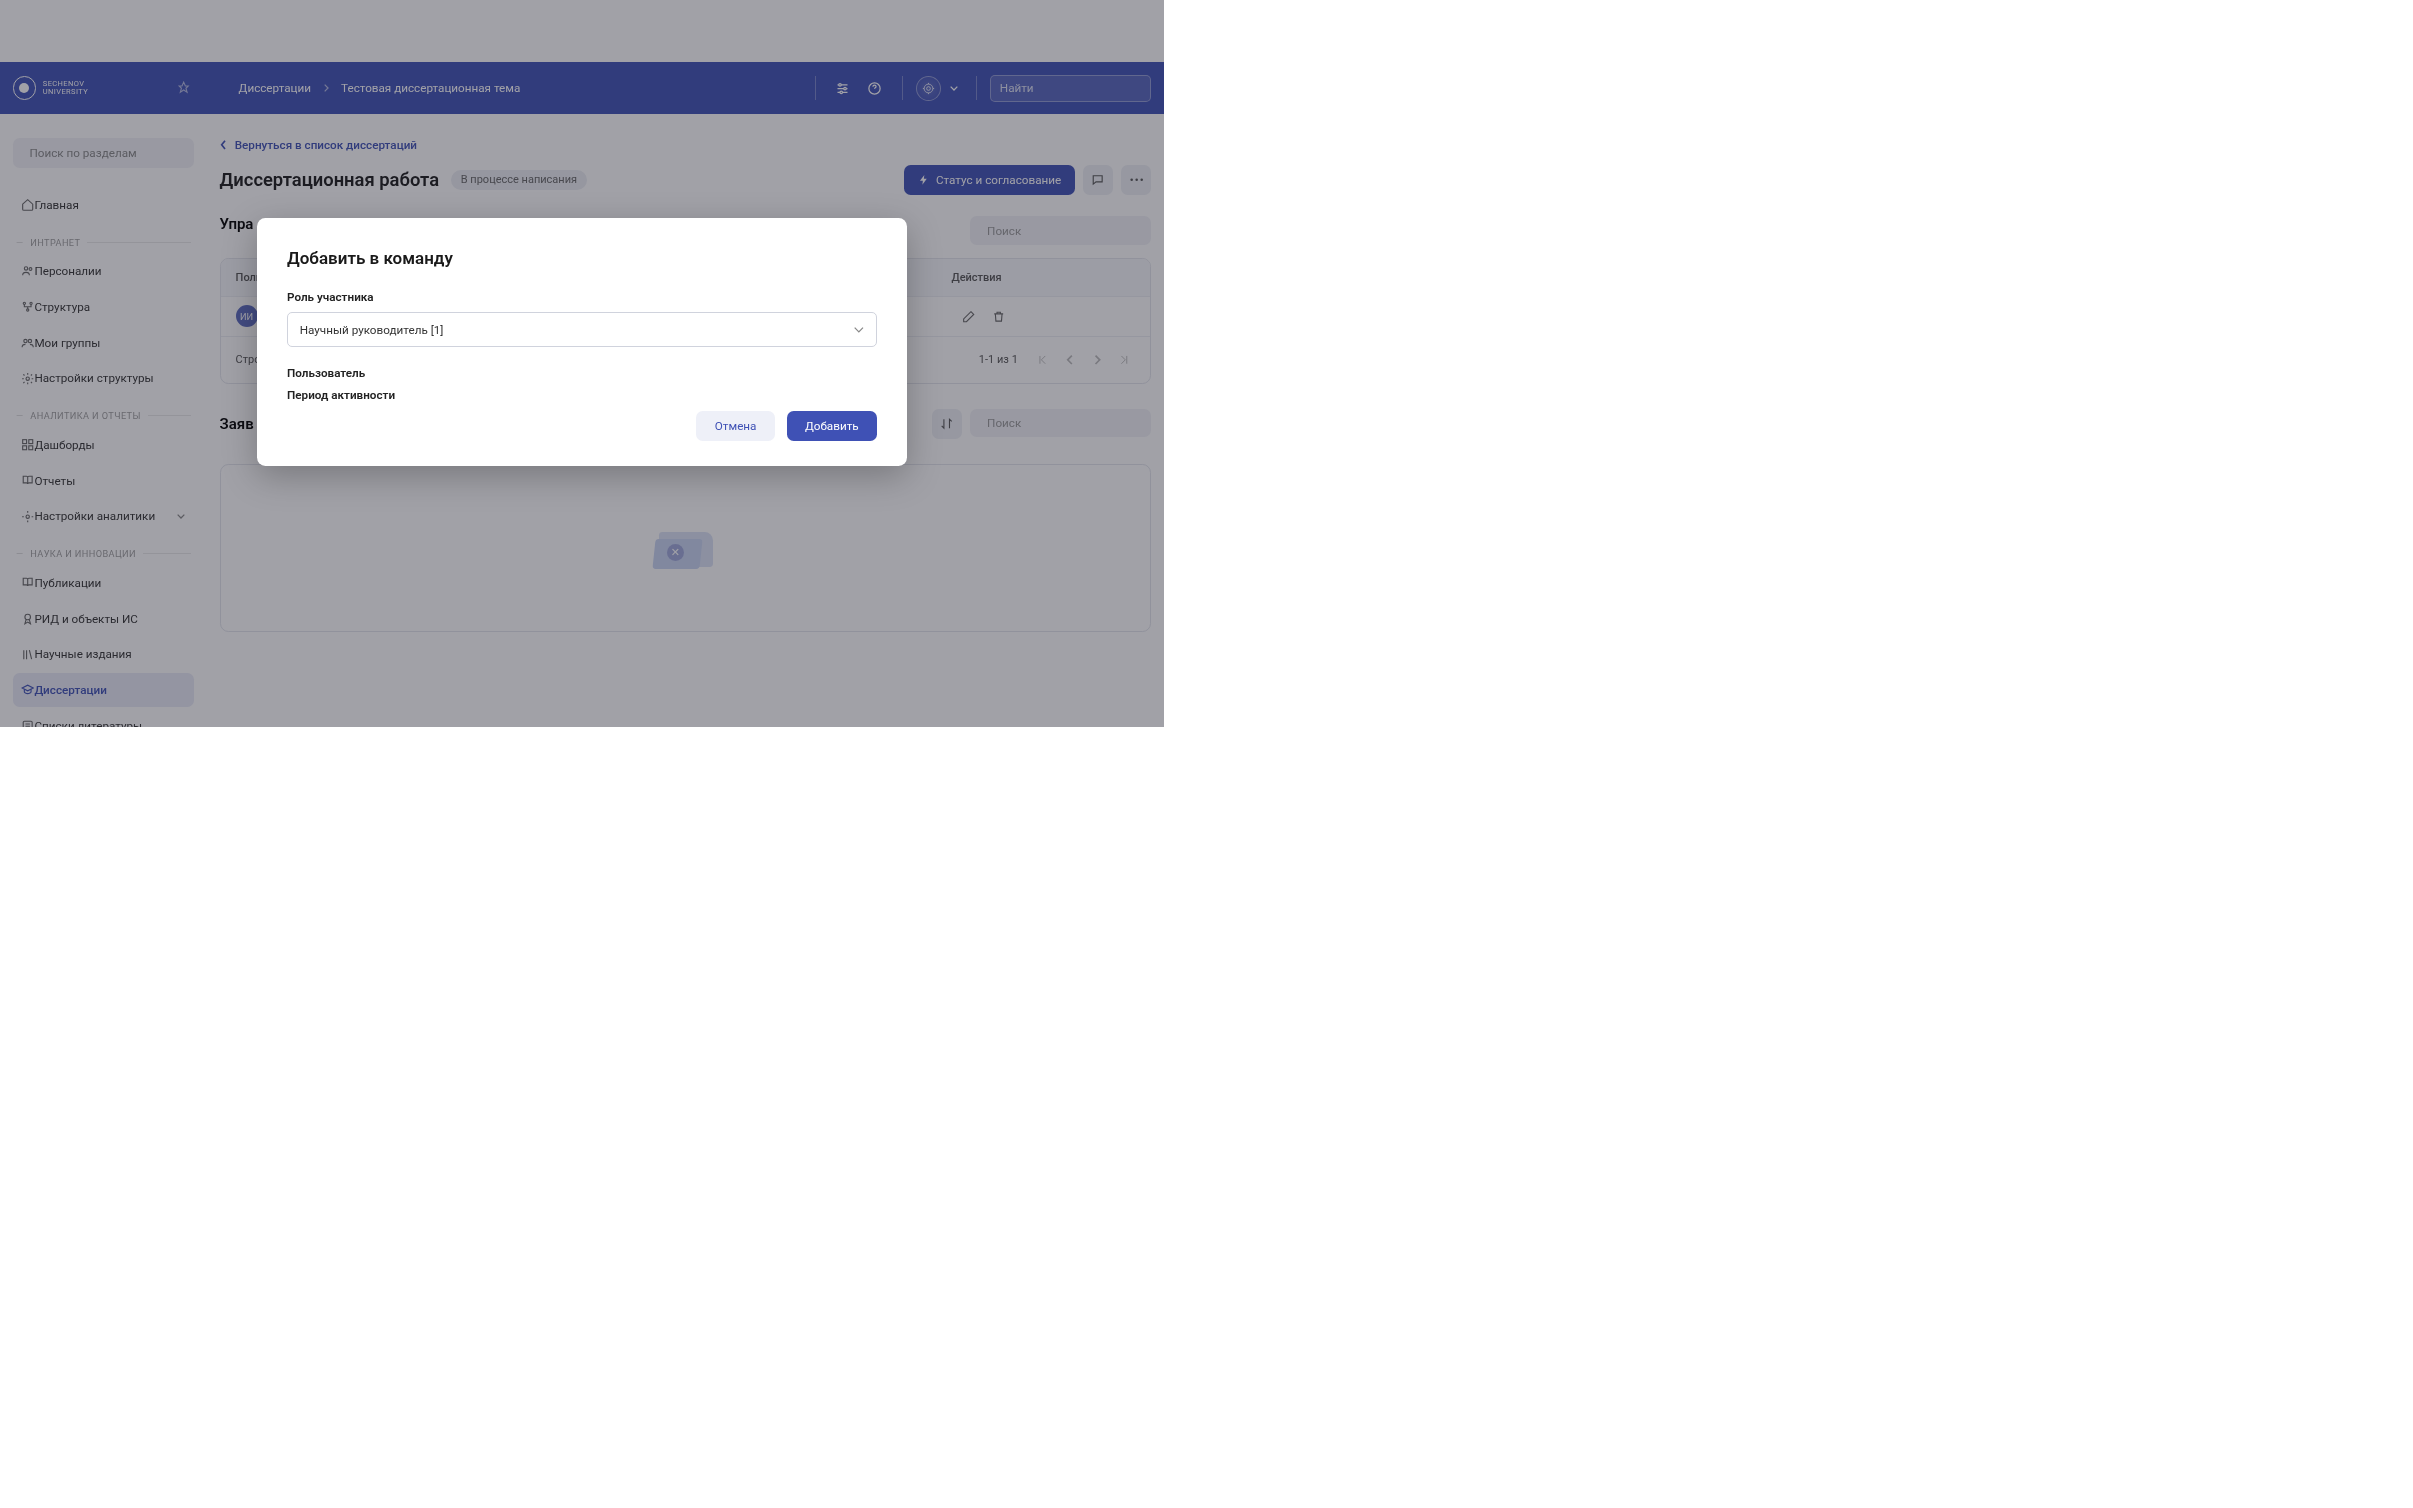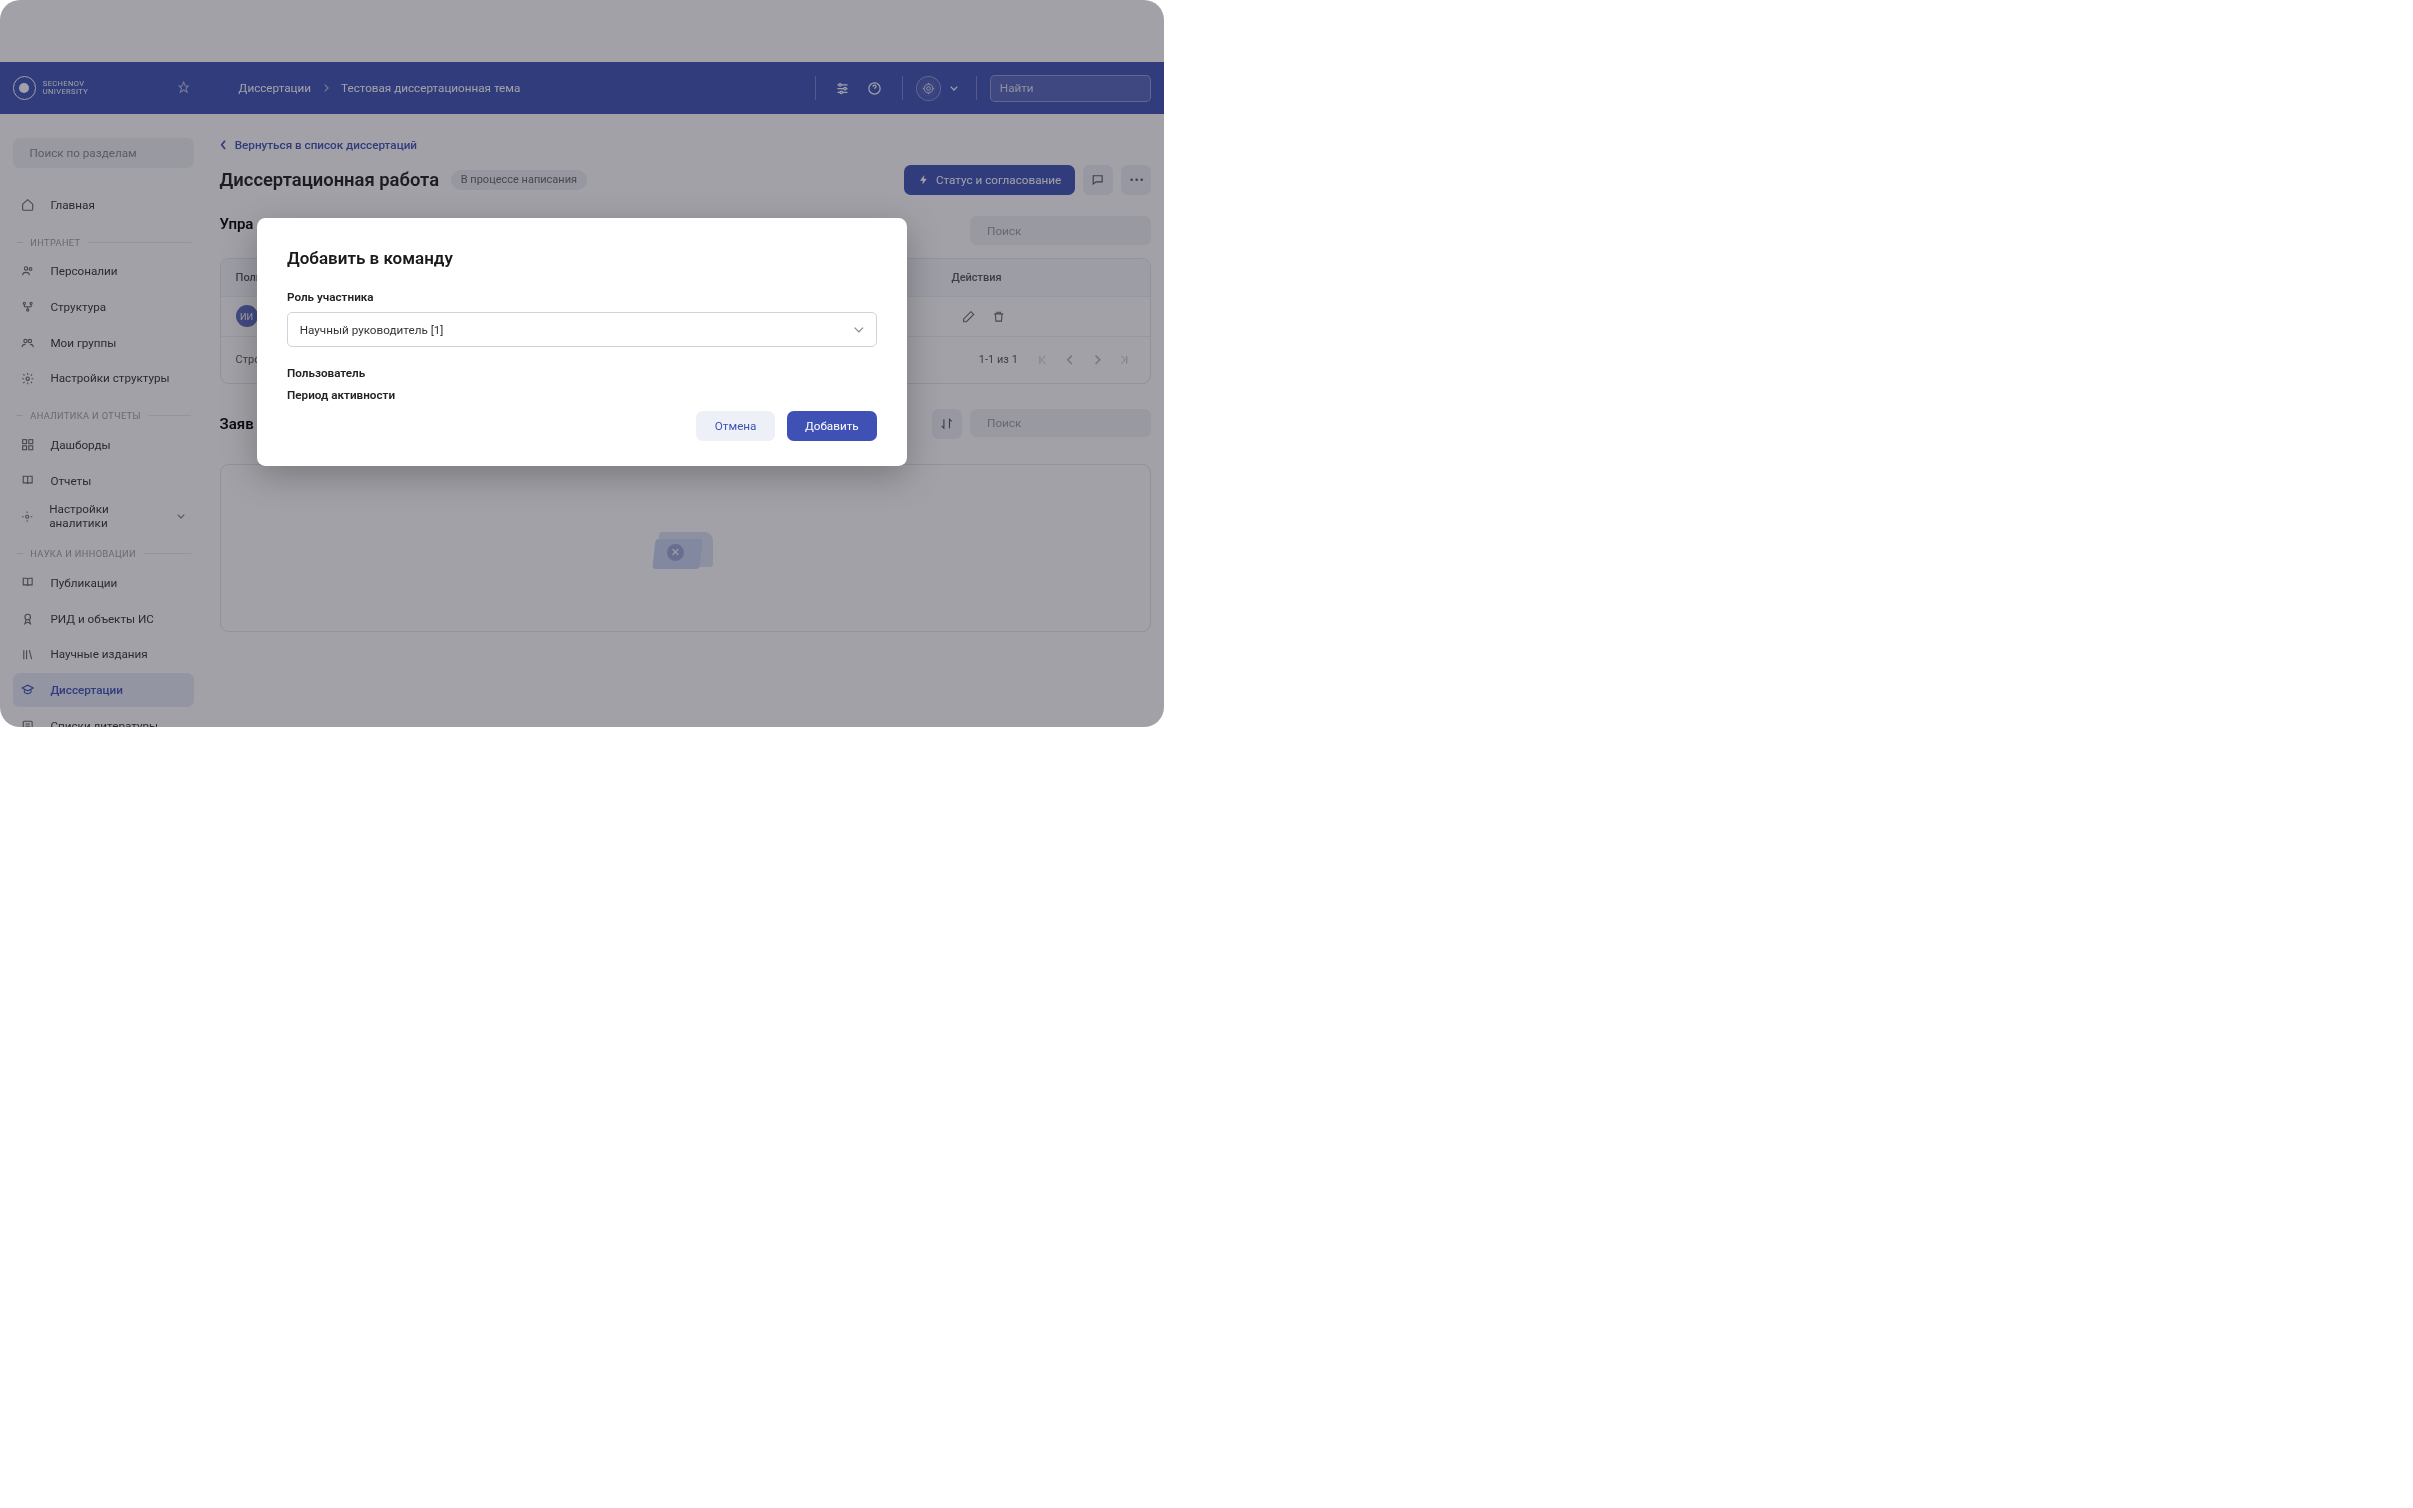--- a/index.html
+++ b/index.html
@@ -24,21 +24,21 @@
 .header-search { display: flex; align-items: center; background: rgba(255,255,255,0.12); border: 0.8px solid rgba(255,255,255,0.35); border-radius: 5px; height: 27px; padding: 0 8.4px; width: 161px; }
 .header-search input { background: transparent; border: none; color: #fff; outline: none; flex: 1; font-size: 11.7px; }
 .header-search input::placeholder { color: rgba(255,255,255,0.8); }
 
 
 .layout { display: flex; height: calc(727px - 62px - 45px); }
 .sidebar { width: 207px; padding: 23.5px 12.6px 0; overflow: hidden; }
 .sidebar-search { display: flex; align-items: center; background: #f1f2f7; border-radius: 6.7px; height: 30px; padding: 0 10px; margin-bottom: 20px; }
 .sidebar-search input { background: transparent; border: none; outline: none; flex: 1; font-size: 11.7px; color: #555; }
 .sidebar-search input::placeholder { color: #888; }
-.nav-item { display: flex; align-items: center; gap: 16px; height: 34px; padding: 0 8.4px; border-radius: 6.7px; font-size: 11.7px; color: #333; cursor: pointer; margin-bottom: 1.7px; }
+.nav-item { display: flex; align-items: center; gap: 0; height: 34px; padding: 0 8.4px; border-radius: 6.7px; font-size: 11.7px; color: #333; cursor: pointer; margin-bottom: 1.7px; }
 .nav-item.active { background: #e8eaf6; color: #3f51b5; font-weight: 500; }
 .nav-item .chev { margin-left: auto; }
 .section-label { display: flex; align-items: center; gap: 6.7px; font-size: 9.2px; color: #9e9e9e; letter-spacing: 0.4px; margin: 15px 0 6.7px; padding: 0 3.4px; }
 .section-label::before { content: "—"; color: #d0d0d0; }
 .section-label::after { content: ""; flex: 1; border-top: 0.8px solid #e8e8e8; }
 
 .main { flex: 1; padding: 23.5px 12.6px 0 12.6px; overflow: hidden; }
 .back-link { display: inline-flex; align-items: center; gap: 8.4px; color: #3f51b5; font-size: 11.7px; font-weight: 500; margin-bottom: 13.4px; cursor: pointer; }
 .page-header { display: flex; align-items: center; gap: 11.7px; margin-bottom: 20px; }
 .page-title { font-size: 18.4px; font-weight: 600; color: #1a1a1a; }
@@ -67,21 +67,21 @@
 .pager .pg { width: 23.5px; height: 23.5px; display: flex; align-items: center; justify-content: center; color: #aaa; }
 
 .sub-actions { display: flex; gap: 8.4px; margin-bottom: 13.4px; justify-content: flex-end; }
 .empty-state { border: 0.8px solid #e3e5ec; border-radius: 8.4px; height: 168px; display: flex; align-items: center; justify-content: center; }
 .empty-folder { position: relative; width: 64px; height: 42px; }
 .folder-back { position: absolute; left: 5px; top: 5px; width: 54px; height: 35px; background: #dbe2f5; border-radius: 3.4px 8.4px 3.4px 3.4px; }
 .folder-front { position: absolute; left: 0; top: 11.7px; width: 47px; height: 30px; background: #c8d4f2; border-radius: 3.4px; transform: skewX(-6deg); }
 .folder-x { position: absolute; left: 13.4px; top: 17px; width: 17px; height: 17px; background: #9fa8da; border-radius: 50%; color: #fff; display: flex; align-items: center; justify-content: center; font-size: 11px; }
 
 
-.overlay { position: absolute; inset: 0; background: rgba(30,32,45,0.42); display: flex; align-items: flex-start; justify-content: center; padding-top: 218px; border-radius: 20px; }
+.overlay { position: absolute; inset: 0; background: rgba(30,32,45,0.42); display: flex; align-items: flex-start; justify-content: center; padding-top: 218px; }
 .modal { width: 650px; background: #fff; border-radius: 8.4px; padding: 30px 30px 25px; box-shadow: 0 10px 34px rgba(0,0,0,0.25); }
 .modal-title { font-size: 17px; font-weight: 600; color: #1a1a1a; margin-bottom: 22px; }
 .form-label { font-size: 11.7px; font-weight: 600; color: #222; margin-bottom: 8.4px; display: block; }
 .select { position: relative; border: 0.8px solid #d0d3dd; border-radius: 5px; height: 35px; display: flex; align-items: center; padding: 0 11.7px; font-size: 11.7px; color: #333; margin-bottom: 18.4px; cursor: pointer; }
 .select .chev-d { margin-left: auto; color: #888; }
 .date-row { display: flex; align-items: center; gap: 11.7px; margin-bottom: 25px; }
 .date-field { position: relative; flex: 0 0 226px; }
 .date-input { width: 100%; height: 35px; border: 0.8px solid #d0d3dd; border-radius: 5px; padding: 0 34px 0 11.7px; font-size: 11.7px; color: #333; outline: none; }
 .date-input::placeholder { color: #999; }
 .float-label { position: absolute; top: -6.7px; left: 8.4px; background: #fff; padding: 0 3.4px; font-size: 9.2px; color: #888; }

